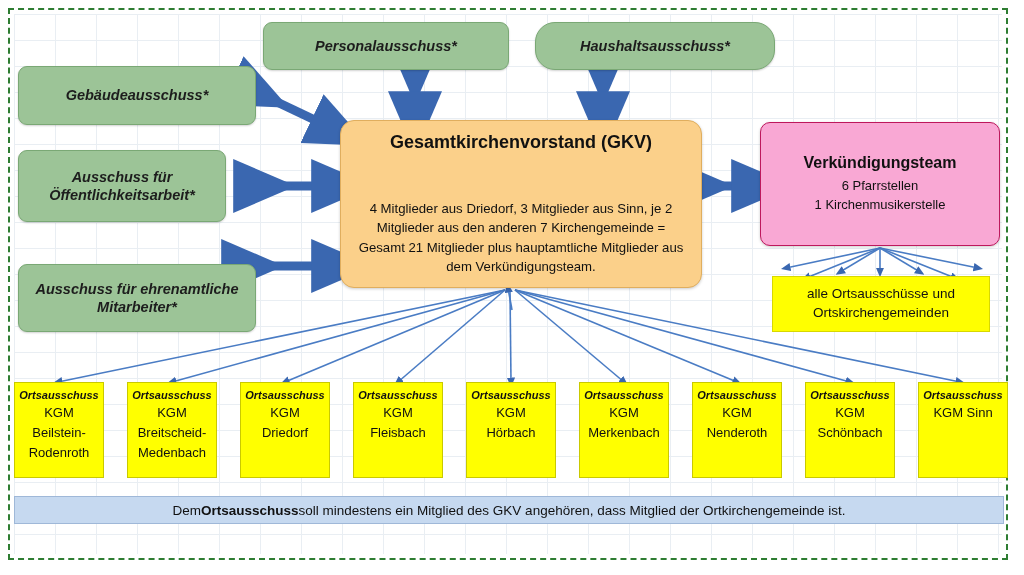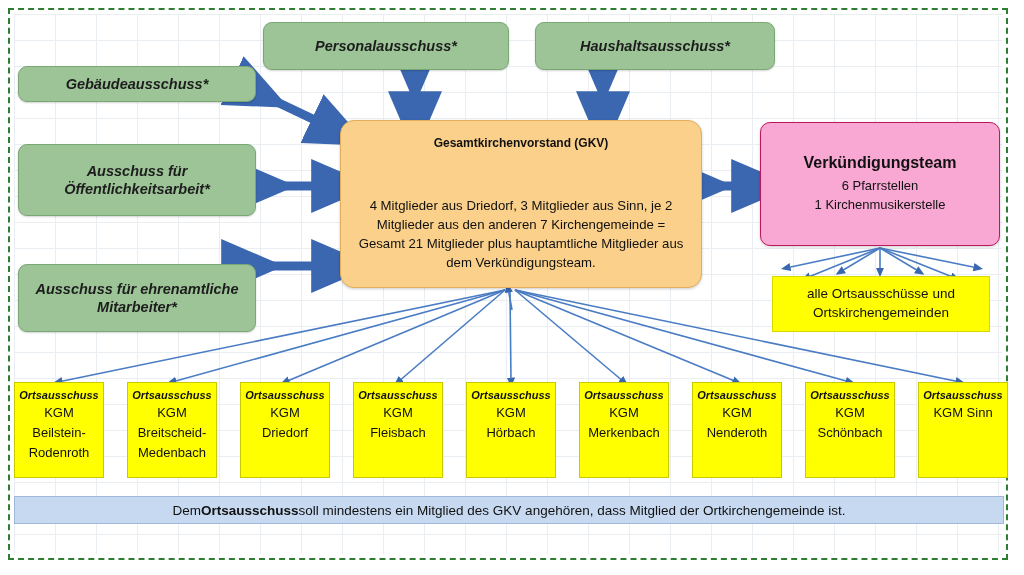--- a/index.html
+++ b/index.html
@@ -59,21 +59,21 @@
   
   .gkv{
     background:#fbd08a;
     border:1px solid #e0ae5e;
     border-radius:14px;
     box-shadow:0 1px 3px rgba(0,0,0,.2);
     padding:8px 12px;
   }
   .gkv .title{
     font-weight:bold;
-    font-size:12px;
+    font-size:18px;
     margin-bottom:6px;
     color:#111;
   }
   .gkv .body{
     font-size:13.2px;
     line-height:1.45;
     color:#111;
     margin-top:40px;
   }
 
@@ -196,37 +196,37 @@
       <line x1="880" y1="248" x2="786" y2="268"></line>
       <line x1="880" y1="248" x2="806" y2="278"></line>
       <line x1="880" y1="248" x2="840" y2="272"></line>
       <line x1="880" y1="248" x2="880" y2="272"></line>
       <line x1="880" y1="248" x2="920" y2="272"></line>
       <line x1="880" y1="248" x2="955" y2="278"></line>
       <line x1="880" y1="248" x2="978" y2="268"></line>
     </g>
   </svg>
 
-  <div class="box green" style="left:18px;top:66px;width:238px;height:36px;">
+  <div class="box green" style="left:18px;top:66px;width:238px;height:59px;">
     <span>Gebäudeausschuss*</span>
   </div>
 
-  <div class="box green" style="left:18px;top:144px;width:238px;height:72px;">
+  <div class="box green" style="left:18px;top:150px;width:208px;height:72px;">
     <span>Ausschuss für Öffentlichkeitsarbeit*</span>
   </div>
 
   <div class="box green" style="left:18px;top:232px;width:238px;height:68px;margin-top:32px;">
     <span>Ausschuss für ehrenamtliche Mitarbeiter*</span>
   </div>
 
   <div class="box green" style="left:263px;top:22px;width:246px;height:48px;">
     <span>Personalausschuss*</span>
   </div>
 
-  <div class="box green" style="left:535px;top:22px;width:240px;height:48px;">
+  <div class="box green" style="left:535px;top:22px;width:240px;height:48px;border-radius:20px;">
     <span>Haushaltsausschuss*</span>
   </div>
 
   <div class="box gkv" style="left:340px;top:120px;width:362px;height:168px;">
     <div class="title">Gesamtkirchenvorstand (GKV)</div>
     <div class="body">4 Mitglieder aus Driedorf, 3 Mitglieder aus Sinn, je 2 Mitglieder aus den anderen 7 Kirchengemeinde = Gesamt 21 Mitglieder plus hauptamtliche Mitglieder aus dem Verkündigungsteam.</div>
   </div>
 
   <div class="box salmon" style="left:760px;top:122px;width:240px;height:124px;">
     <div class="title">Verkündigungsteam</div>

